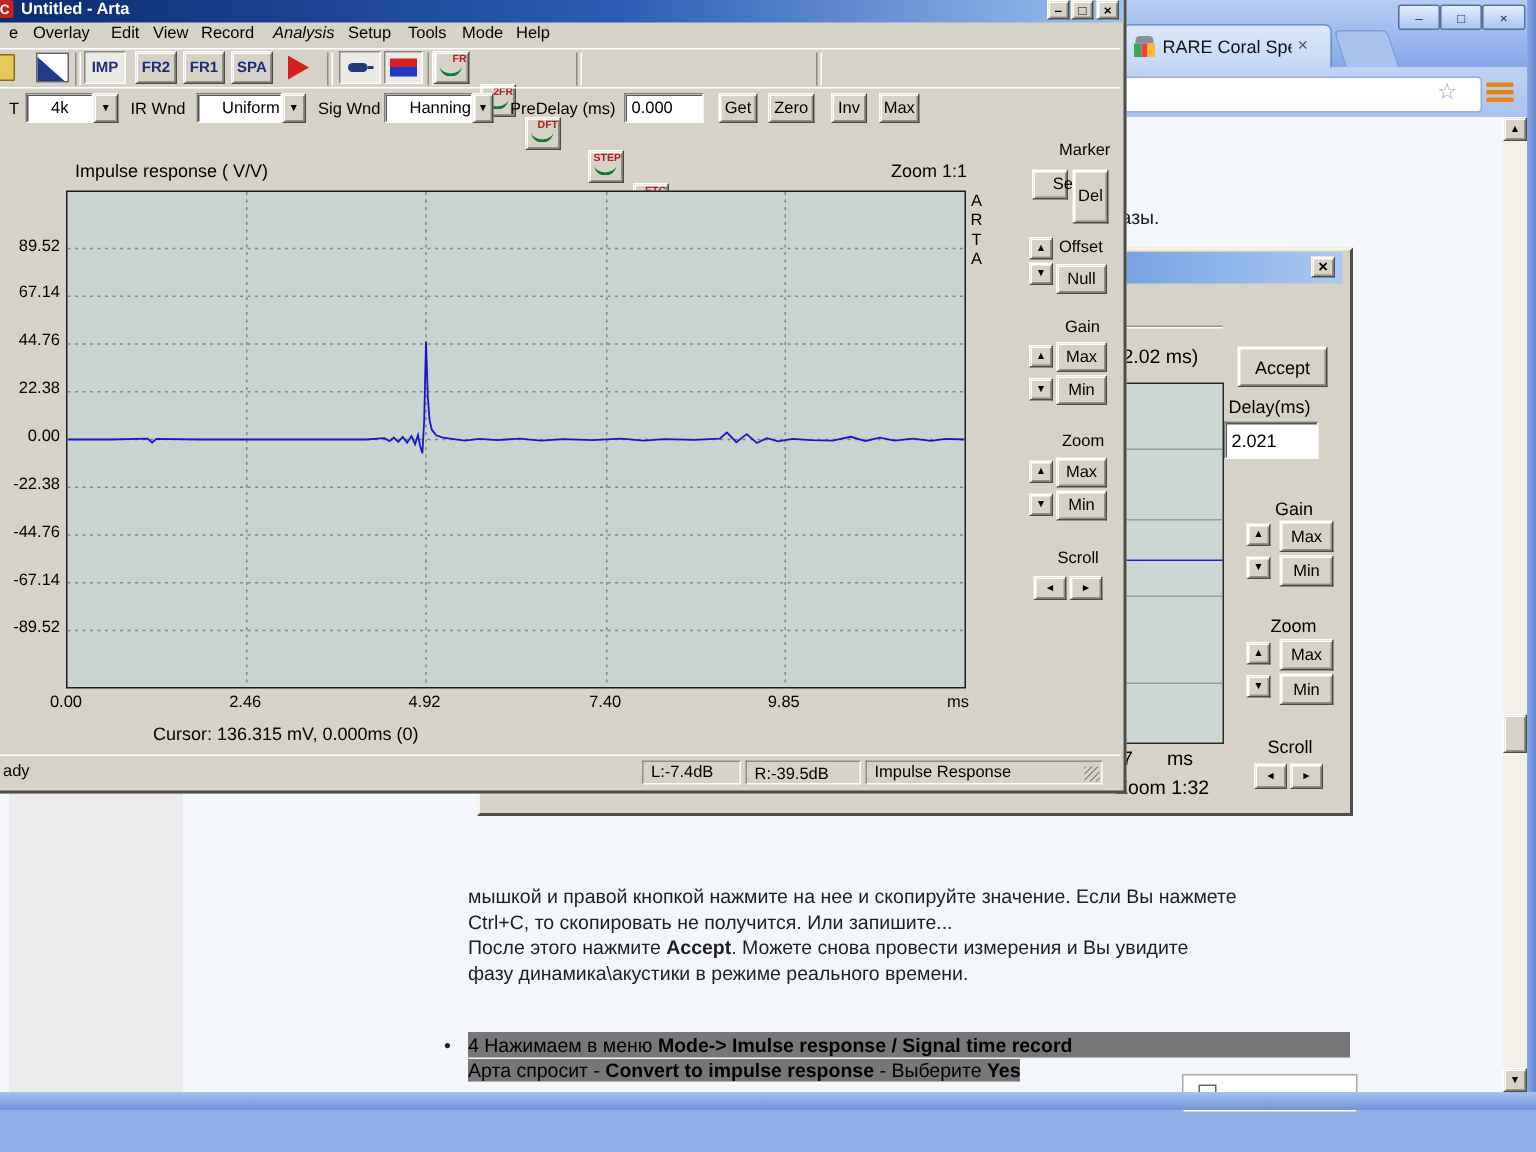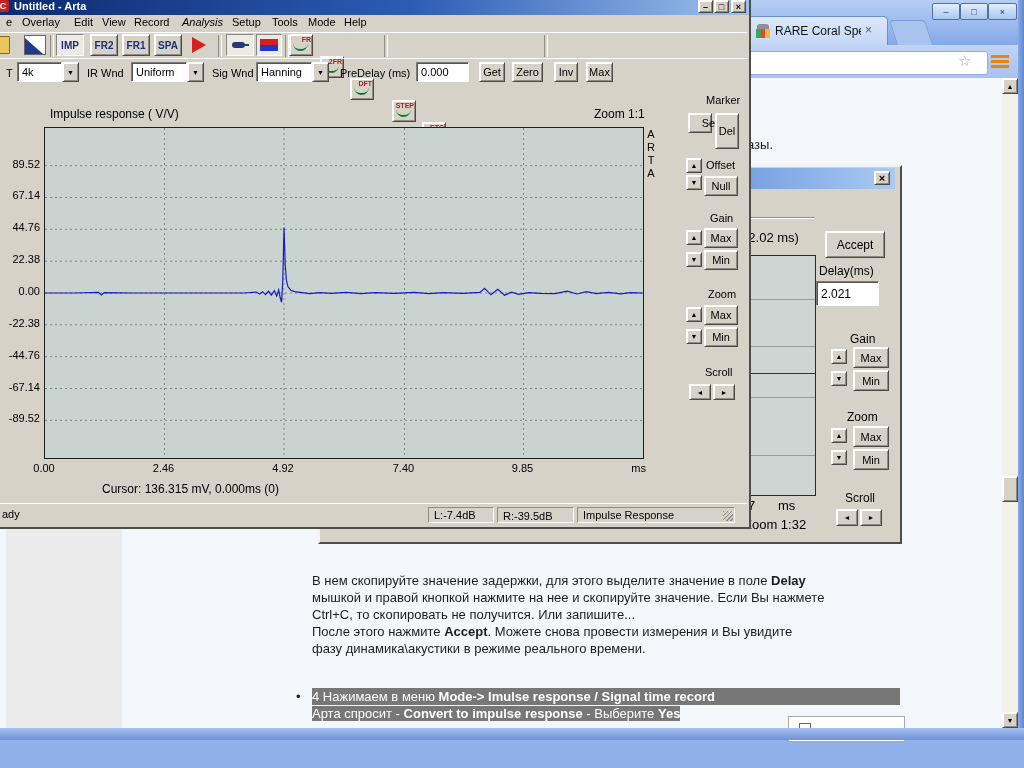--- a/index.html
+++ b/index.html
@@ -14,21 +14,21 @@
     font-size:11px;color:#000;display:flex;align-items:center;justify-content:center;box-sizing:border-box;}
   .btn.pressed{border-color:#4c4a45 #fdfcfa #fdfcfa #4c4a45;box-shadow:inset 1px 1px 0 #908d86;background:#e8e5de;}
   .btn.checked{border-color:#8a8780 #fdfcfa #fdfcfa #8a8780;box-shadow:none;background:#eceae4;}
   .sunk{background:#fff;border:1px solid;border-color:#7e7c76 #fdfcfa #fdfcfa #7e7c76;
     box-shadow:inset 1px 1px 0 #555;box-sizing:border-box;}
   .lbl{font-size:11px;color:#000;}
   .statuspanel{border:1px solid;border-color:#908d86 #fdfcfa #fdfcfa #908d86;
     font-size:11px;color:#000;display:flex;align-items:center;padding:0 5px;box-sizing:border-box;background:#d6d2c8;}
   .combo{display:flex;align-items:stretch;}
   .combo .val{flex:1;background:#fff;border:1px solid;border-color:#7e7c76 #fdfcfa #fdfcfa #7e7c76;
-    box-shadow:inset 1px 1px 0 #555;font-size:11px;display:flex;align-items:center;padding-left:4px;box-sizing:border-box;}
+    box-shadow:inset 1px 1px 0 #555;font-size:11px;display:flex;align-items:center;padding-left:16px;box-sizing:border-box;}
   .combo .dbtn{width:17px;}
   .arrowbtn{font-size:7px;line-height:1;}
   
   #arta{left:-10px;top:-8px;width:757px;height:533px;overflow:hidden;z-index:40;}
   .arta-title{background:linear-gradient(90deg,#0c2a6e,#2c5cb4 55%,#9ec2ee);color:#fff;
     font-weight:bold;font-size:11px;display:flex;align-items:center;padding-left:4px;}
   .menuitem{font-size:11px;color:#000;padding:1px 2px;}
   .tsep{width:2px;border-left:1px solid #908d86;border-right:1px solid #fff;height:22px;}
   .modebtn-text{font-weight:bold;font-size:10px;color:#1c2e7a;letter-spacing:0;}
   .tico{position:relative;}
@@ -43,21 +43,21 @@
   .dlg-title{background:linear-gradient(90deg,#1e4fb4,#5b8ad8 60%,#aacaf2);}
   
   #browser{left:0;top:0;width:1024px;height:740px;z-index:10;background:#f3f6fb;}
   .b-titlebar{background:linear-gradient(#b6cef5,#85a8e8);}
   .b-toolbar{background:linear-gradient(#c0d4f4,#a8c2ee);border-bottom:1px solid #7fa0d8;}
   .b-tab{background:linear-gradient(#dce9fb,#c2d6f5);border:1px solid #6d8fc8;border-bottom:none;
     border-radius:5px 5px 0 0;display:flex;align-items:center;}
   .winbtn{background:linear-gradient(#e3eefb,#a9c6f0);border:1px solid #51729f;border-radius:2px;
     font-size:9px;color:#1a3055;display:flex;align-items:center;justify-content:center;}
   .pagetext{font-size:13px;color:#1d1d1d;line-height:17px;}
-  .selline{background:#777;color:#ffffff;}
+  .selline{background:#777;color:#000000;}
   .scrolltrack{background:#f2f0e8;}
   
   #taskbar{left:0;top:740px;width:1024px;height:28px;background:#d9d5cc;border-top:1px solid #f7f6f2;
     z-index:60;display:flex;align-items:center;}
   .taskbtn{height:24px;margin-left:4px;display:flex;align-items:center;gap:4px;padding:0 5px;
     font-size:11px;overflow:hidden;white-space:nowrap;box-sizing:border-box;}
   .ql{width:18px;height:18px;display:flex;align-items:center;justify-content:center;margin-left:3px;}
   .chromeicon{width:15px;height:15px;border-radius:50%;position:relative;flex:none;
     background:conic-gradient(from -30deg,#ea4335 0 120deg,#34a853 0 240deg,#fdd835 0 360deg);}
   .chromeicon::after{content:"";position:absolute;inset:3.5px;background:#4285f4;border:1.5px solid #fff;border-radius:50%;}
@@ -99,21 +99,20 @@
     <div class="abs" style="left:991px;top:55px;width:20px;height:15px;">
       <span class="abs" style="left:0;top:0;width:18px;height:3px;background:#e8830c;"></span>
       <span class="abs" style="left:0;top:5px;width:18px;height:3px;background:#e8830c;"></span>
       <span class="abs" style="left:0;top:10px;width:18px;height:3px;background:#e8830c;"></span>
     </div>
 
     <div class="abs" style="left:4px;top:78px;width:998px;height:650px;background:#f3f6fb;">
       <div class="abs" style="left:2px;top:0;width:116px;height:650px;background:#ebebeb;"></div>
       <div class="abs pagetext" style="left:743px;top:58px;">азы.</div>
 
-      <div class="abs pagetext nowrap" style="left:308px;top:494px;"><span>В нем скопируйте значение задержки, для этого выделите значение в поле </span><b>Delay</b></div>
       <div class="abs pagetext nowrap" style="left:308px;top:511px;"><span>мышкой и правой кнопкой нажмите на нее и скопируйте значение. Если Вы нажмете</span></div>
       <div class="abs pagetext nowrap" style="left:308px;top:528px;"><span>Ctrl+C, то скопировать не получится. Или запишите...</span></div>
       <div class="abs pagetext nowrap" style="left:308px;top:545px;"><span>После этого нажмите </span><b>Accept</b><span>. Можете снова провести измерения и Вы увидите</span></div>
       <div class="abs pagetext nowrap" style="left:308px;top:562px;"><span>фазу динамика\акустики в режиме реального времени.</span></div>
 
       <div class="abs pagetext" style="left:292px;top:610px;">•</div>
       <div class="abs pagetext nowrap selline" style="left:308px;top:610px;width:588px;"><span>4 Нажимаем в меню </span><b>Mode-&gt; Imulse response / Signal time record</b></div>
       <div class="abs pagetext nowrap" style="left:308px;top:627px;"><span class="selline"><span>Арта спросит - </span><b>Convert to impulse response</b><span> - Выберите </span><b>Yes</b></span></div>
 
       <div class="abs" style="left:784px;top:638px;width:115px;height:24px;background:#fff;border:1px solid #a8a8a8;">

